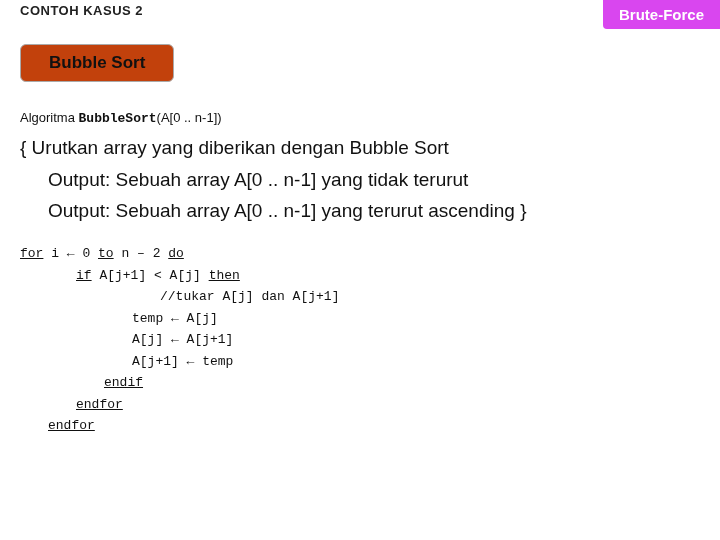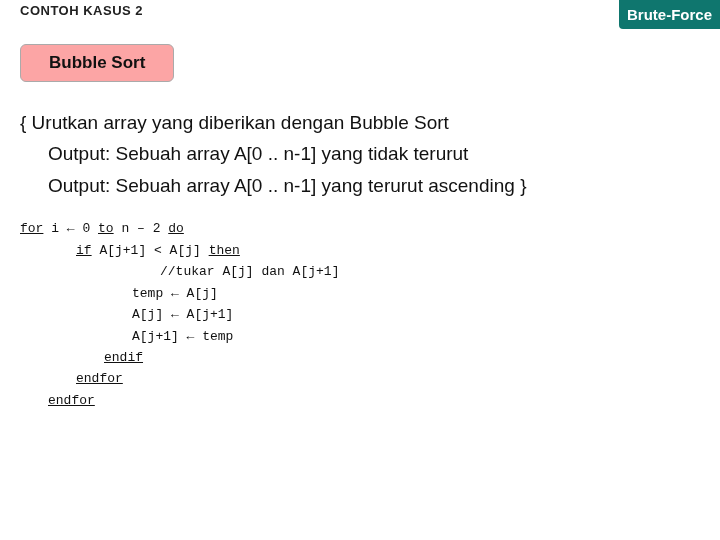--- a/index.html
+++ b/index.html
@@ -14,43 +14,43 @@
       background: #ffffff;
       font-family: Arial, sans-serif;
       position: relative;
       overflow: hidden;
     }
 
     .top-right-badge {
       position: absolute;
       top: 0;
       right: 0;
-      background: #0f766e;
+      background: #d946ef;
       color: white;
-      padding: 6px 8px;
+      padding: 6px 16px;
       font-size: 15px;
       font-weight: bold;
       border-bottom-left-radius: 4px;
     }
 
     .top-left-title {
       position: absolute;
       top: 3px;
       left: 20px;
       font-size: 13px;
       font-weight: bold;
       color: #222;
       letter-spacing: 0.5px;
     }
 
     .bubble-sort-box {
       position: absolute;
       top: 44px;
       left: 20px;
-      background: #fca5a5;
+      background: #c2410c;
       border: 1px solid #aaa;
       border-radius: 6px;
       padding: 8px 28px;
       font-size: 17px;
       font-weight: bold;
       color: #111;
     }
 
     .content-area {
       position: absolute;
@@ -105,20 +105,23 @@
 <body>
 
 <div class="top-right-badge">Brute-Force</div>
 
 <div class="top-left-title">CONTOH KASUS 2</div>
 
 <div class="bubble-sort-box">Bubble Sort</div>
 
 <div class="content-area">
 
+  <div class="algo-header">
+    <span class="algo-normal">Algoritma </span><span class="algo-code">BubbleSort</span><span class="algo-normal">(A[0 .. n-1])</span>
+  </div>
 
   <div class="algo-block">{ Urutkan array yang diberikan dengan Bubble Sort</div>
 
   <div class="algo-block indent1">
     <span>Output</span><span>: Sebuah array A[0 .. n-1] yang tidak terurut</span>
   </div>
 
   <div class="algo-block indent1">
     <span>Output</span><span>: Sebuah array A[0 .. n-1] yang terurut ascending }</span>
   </div>

